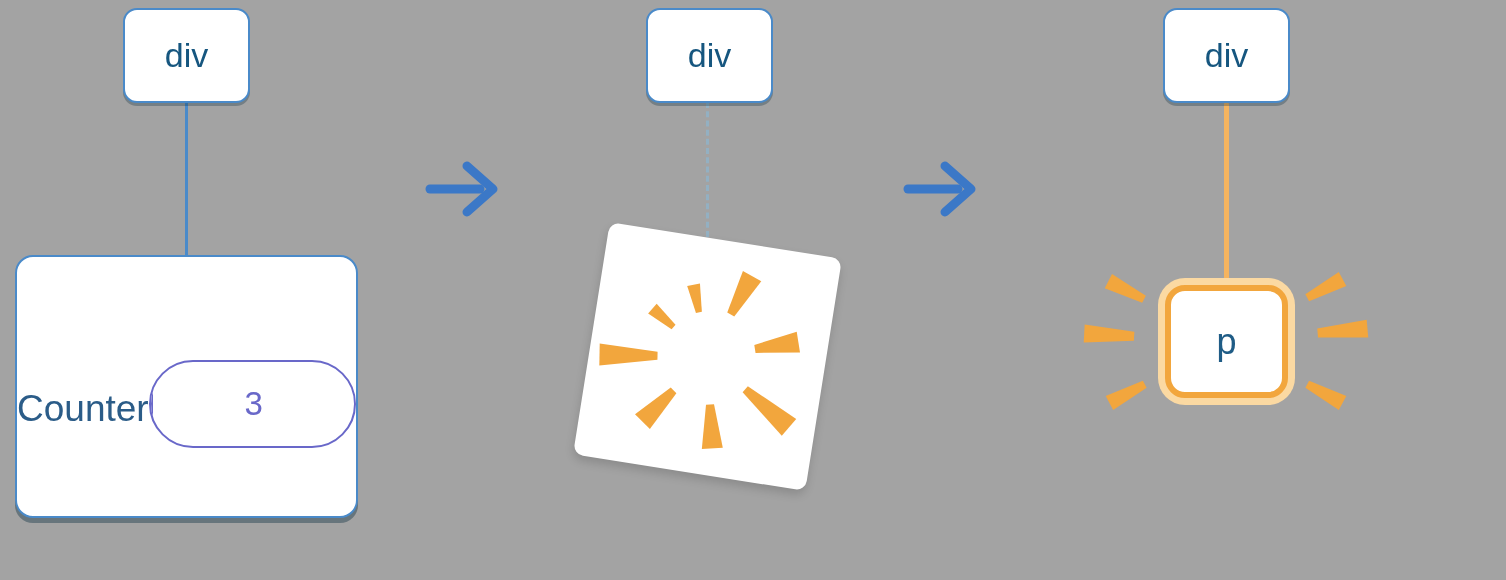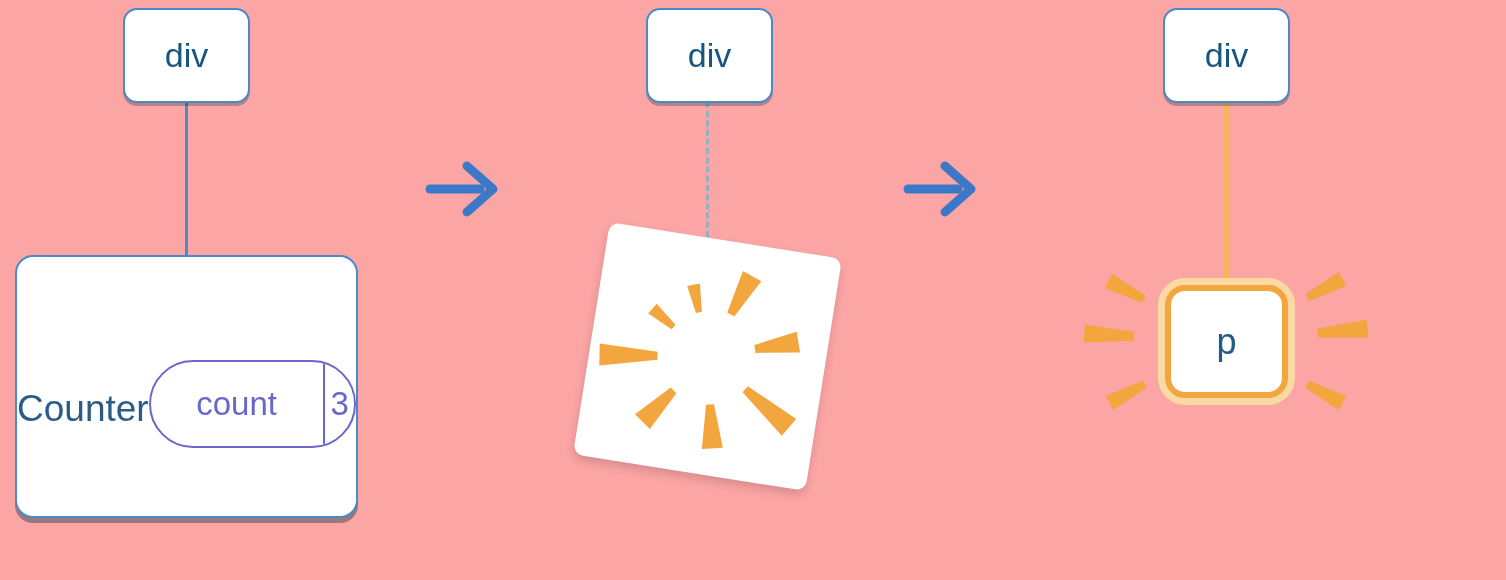--- a/index.html
+++ b/index.html
@@ -1,18 +1,18 @@
 <!DOCTYPE html>
 <html><head>
 <meta charset="utf-8">
 <style>
   * { margin:0; padding:0; box-sizing:border-box; }
   html,body { background:#42565f; }
   body { font-family:"Liberation Sans", sans-serif; }
-  .canvas { position:relative; width:1506px; height:580px; background:#fca5a5; overflow:hidden; }
+  .canvas { position:relative; width:1506px; height:580px; background:#a3a3a3; overflow:hidden; }
 
   
   .node {
     position:absolute; width:127px; height:95px;
     background:#ffffff; border:2px solid #4a8ac9; border-radius:14px;
     display:flex; align-items:center; justify-content:center;
     box-shadow:0 3px 0 rgba(13,47,64,.3);
   }
   .node-label { font-size:34px; font-weight:500; color:#16567f; }
 
@@ -65,21 +65,20 @@
 
   <div class="vline" style="left:185px; top:102px; height:154px;"></div>
 
   <div class="node" style="left:123px; top:8px;">
     <span class="node-label">div</span>
   </div>
 
   <div class="card">
     <div class="card-title">Counter</div>
     <div class="pill">
-      <span class="pill-key">count</span>
       <span class="pill-sep"></span>
       <span class="pill-val">3</span>
     </div>
   </div>
 
   <svg class="arrow" style="left:424px; top:156px;" width="80" height="66" viewBox="0 0 80 66">
     <path d="M6 33 H56" stroke="#3b78c7" stroke-width="9" stroke-linecap="round" fill="none"></path>
     <path d="M43 10 L69 33 L43 56" stroke="#3b78c7" stroke-width="9" stroke-linecap="round" stroke-linejoin="round" fill="none"></path>
   </svg>
 

